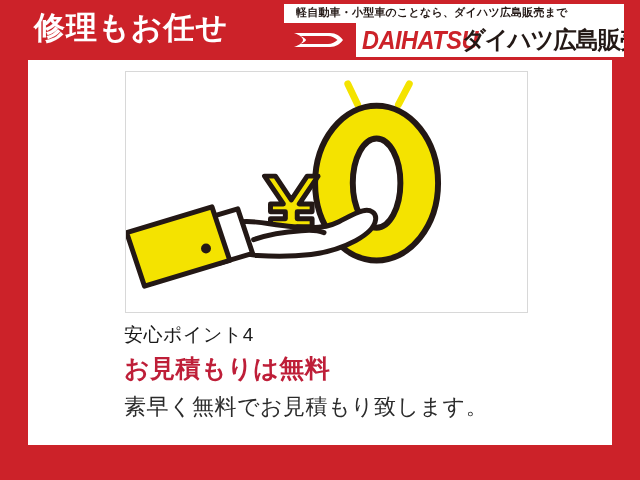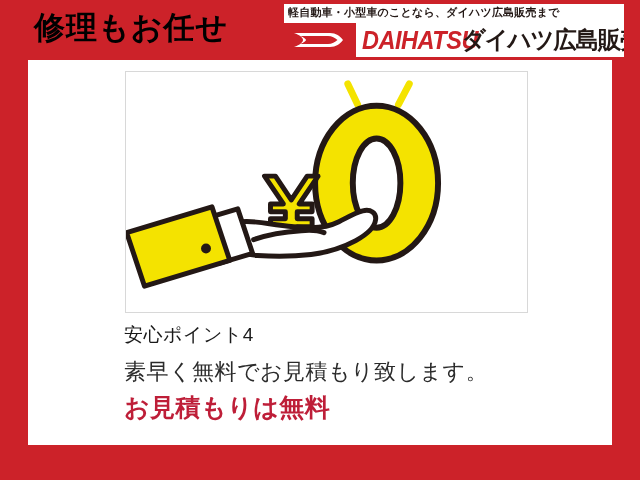--- a/index.html
+++ b/index.html
@@ -23,37 +23,37 @@
     position: absolute;
     left: 0; top: 0;
     width: 640px; height: 60px;
   }
   #header-title {
     position: absolute;
     left: 34px;
     top: 8px;
     font-size: 31px;
     font-weight: bold;
-    color: #000000;
+    color: #ffffff;
     letter-spacing: 1px;
     line-height: 40px;
     white-space: nowrap;
   }
   #brand-box {
     position: absolute;
     left: 284px;
     top: 4px;
     width: 340px;
     height: 53px;
     background: #ffffff;
     overflow: hidden;
   }
   #brand-tagline {
     position: absolute;
-    left: 4px;
+    left: 12px;
     top: 1px;
     font-size: 11px;
     font-weight: bold;
     color: #231815;
     white-space: nowrap;
     letter-spacing: 0.2px;
   }
   #brand-lockup {
     position: absolute;
     left: 0px;
@@ -224,18 +224,18 @@
           <g>
             <path d="M0 162 L86 136 L104 190 L18 216 Z" fill="#f4e300" stroke="#231815" stroke-width="5" stroke-linejoin="round"></path>
             <circle cx="80" cy="178" r="5" fill="#231815"></circle>
           </g>
         </g>
       </svg>
     </div>
 
     <div id="text-block">
       <div id="point-label">安心ポイント4</div>
+      <div id="point-headline">お見積もりは無料</div>
       <div id="point-description">素早く無料でお見積もり致します。</div>
-      <div id="point-headline">お見積もりは無料</div>
     </div>
   </div>
 
 </div>
 
 </body></html>

